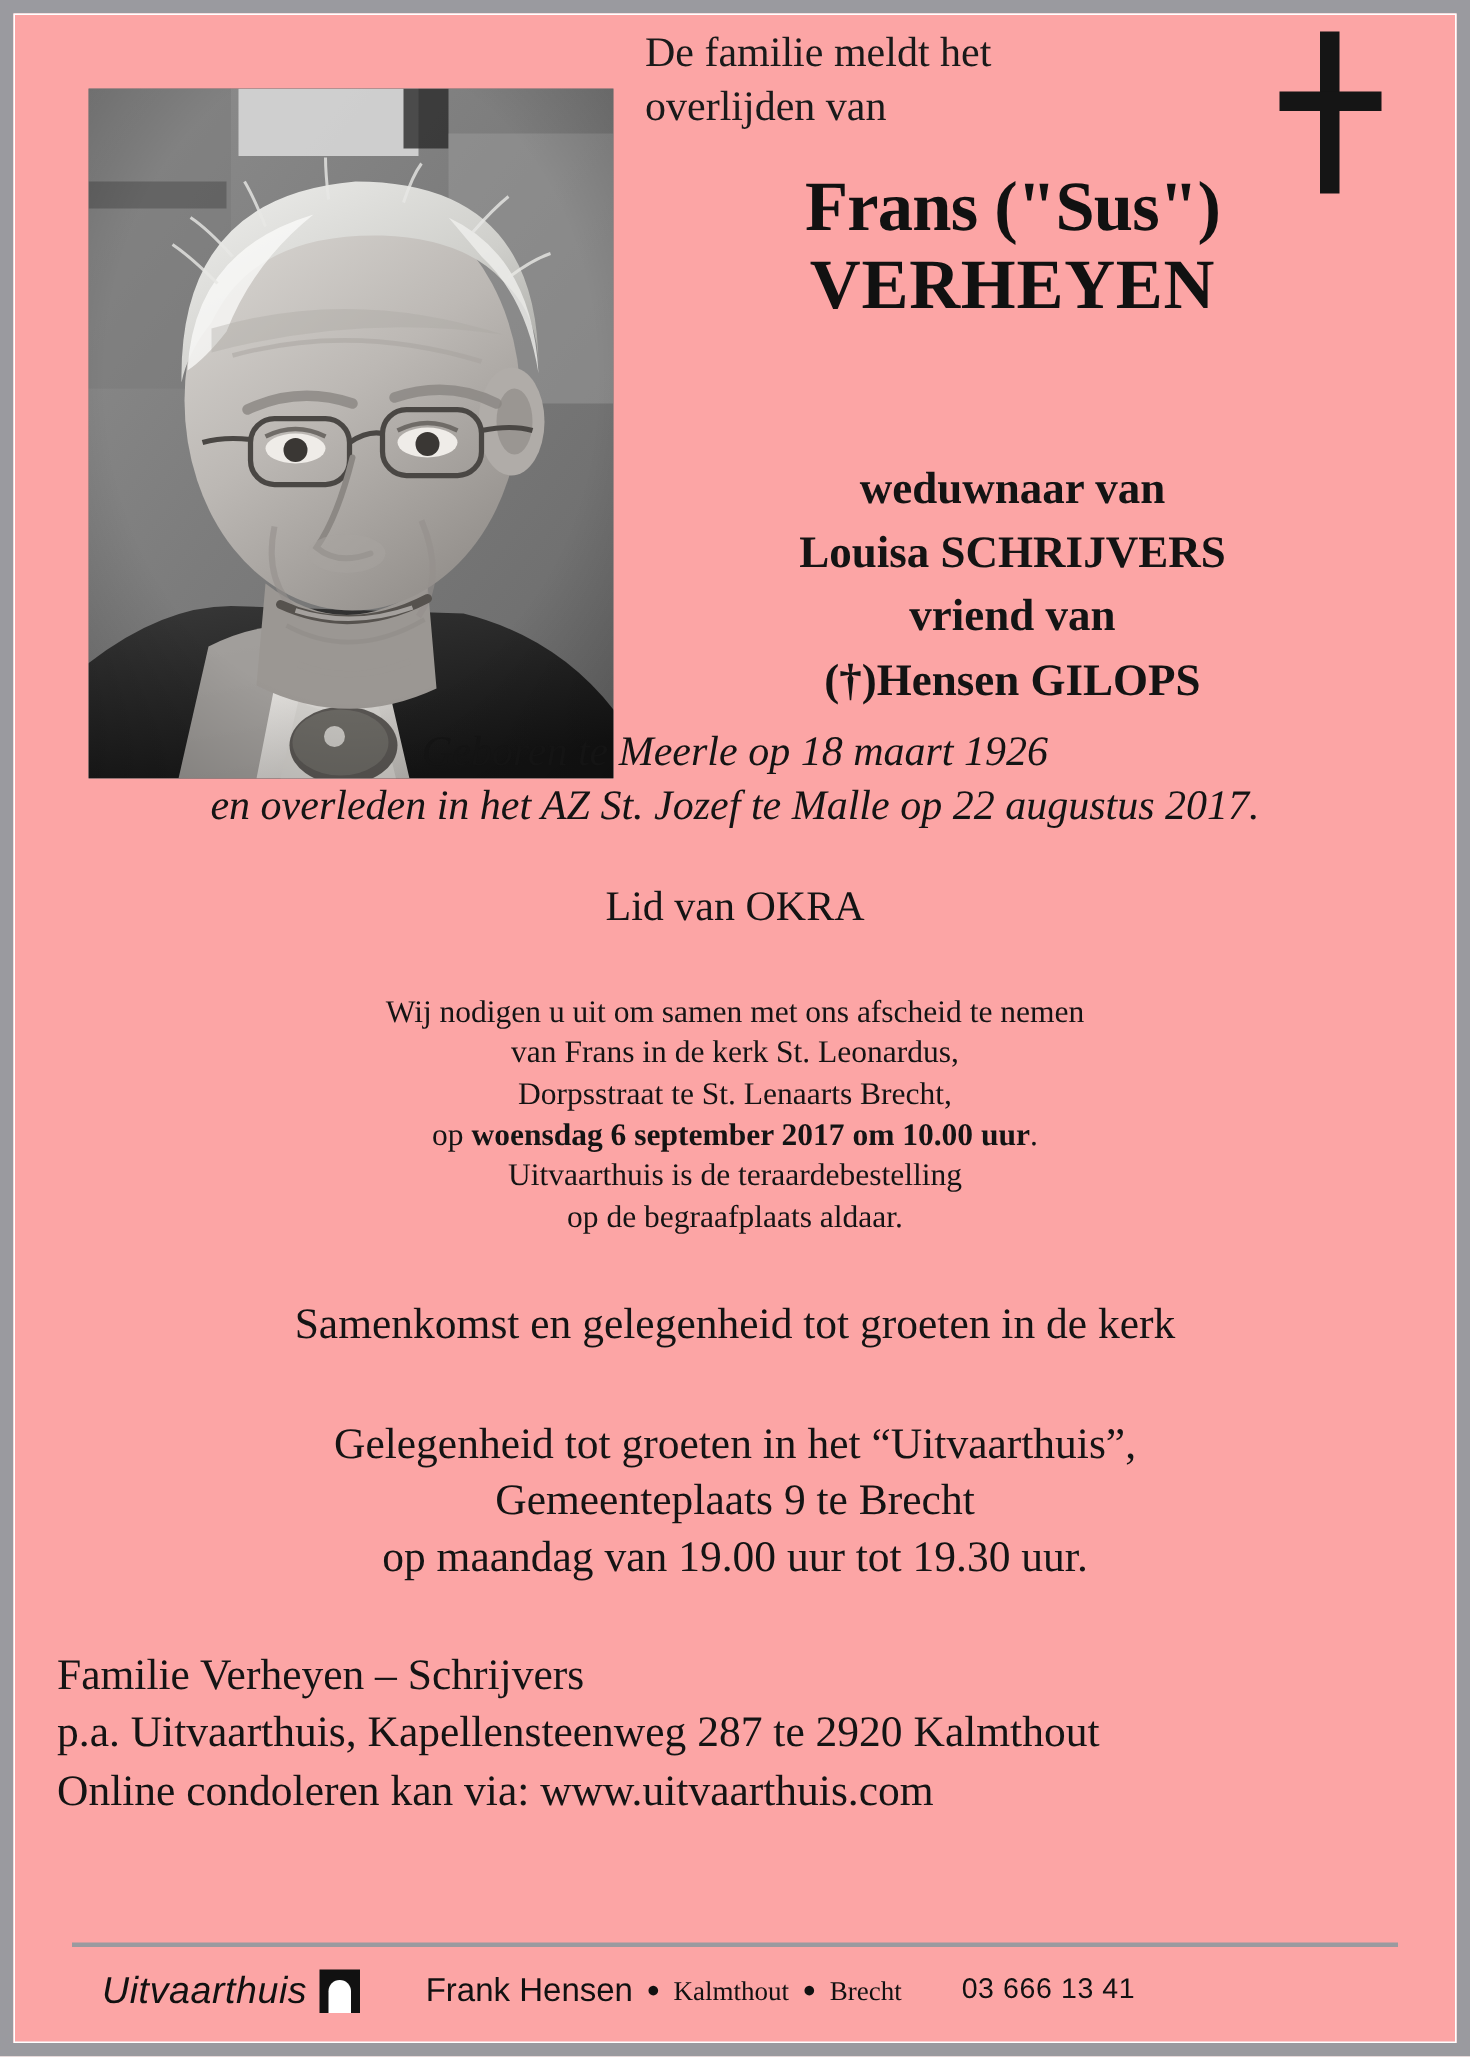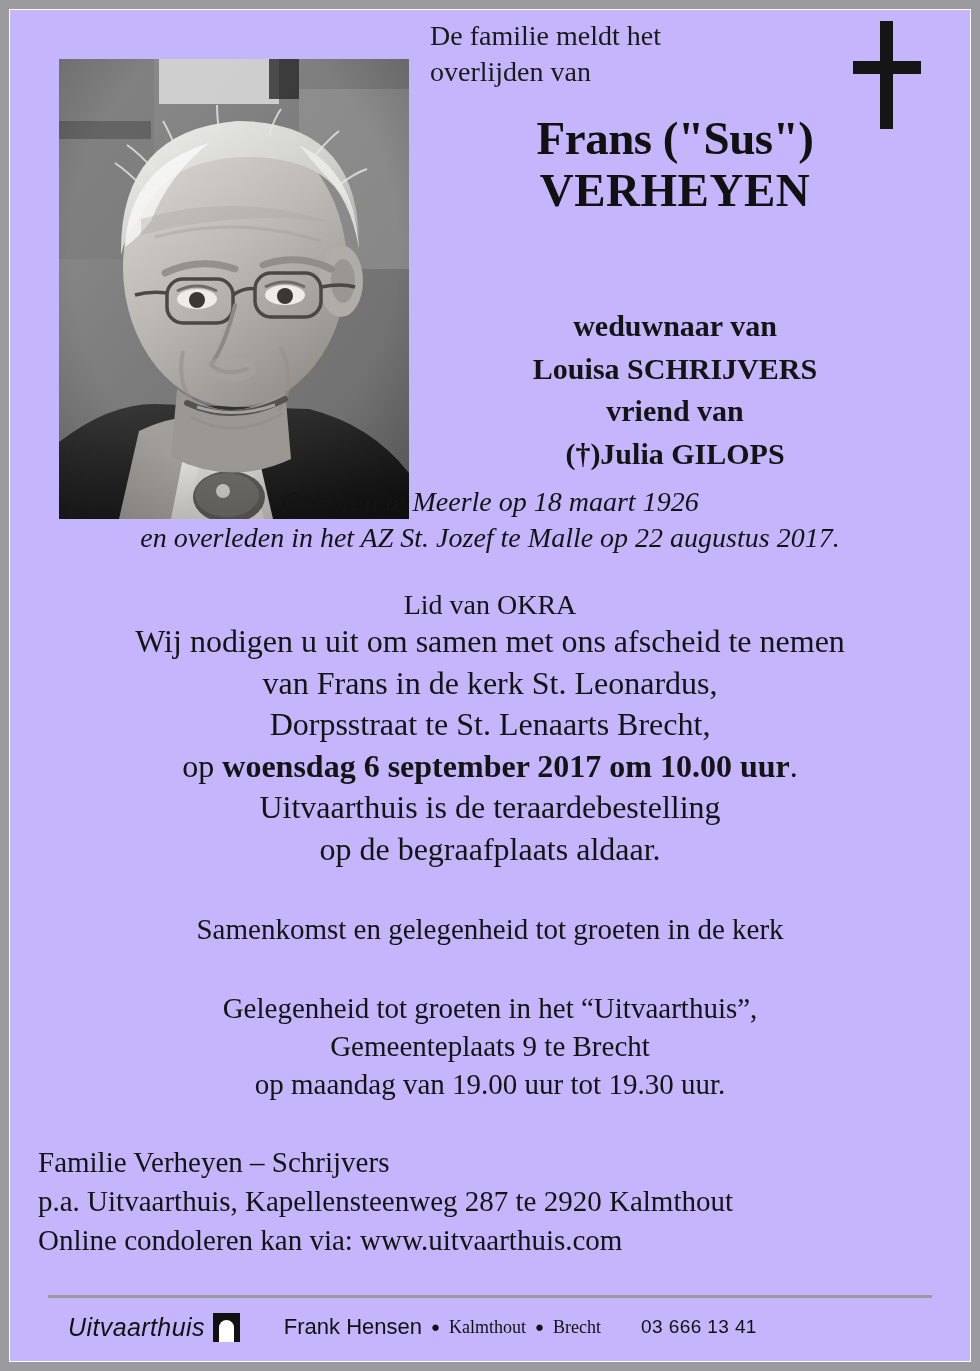--- a/index.html
+++ b/index.html
@@ -26,21 +26,21 @@
     border-left: 9px solid #9a9a9f;
     border-top: 9px solid #9a9a9f;
     border-right: 9px solid #9a9a9f;
     border-bottom: 9px solid #9a9a9f;
   }
   #card-inner {
     position: relative;
     box-sizing: border-box;
     width: 100%;
     height: 100%;
-    background: #c4b5fd;
+    background: #fca5a5;
     border: 1px solid #ffffff;
   }
 
   
   .top-area {
     position: relative;
     height: 470px;
   }
 
   .portrait {
@@ -138,22 +138,23 @@
     color: #141414;
   }
 
   .okra {
     font-size: 28px;
     margin-top: 34px;
     color: #141414;
   }
 
   .invite {
-    font-size: 32px;
+    font-size: 21px;
     line-height: 1.30;
+    margin-top: 40px;
     color: #141414;
   }
   .invite .strong { font-weight: bold; }
 
   .gather {
     font-size: 29px;
     line-height: 1.30;
     margin-top: 40px;
     color: #141414;
   }
@@ -373,21 +374,21 @@
 
     <div class="name-block">
       <div class="name-line1">Frans ("Sus")</div>
       <div class="name-line2">VERHEYEN</div>
     </div>
 
     <div class="relations">
       <div>weduwnaar van</div>
       <div>Louisa SCHRIJVERS</div>
       <div>vriend van</div>
-      <div>(†)Julia GILOPS</div>
+      <div>(†)Hensen GILOPS</div>
     </div>
   </div>
 
   <div class="body-area">
 
     <div class="dates">
       <div>Geboren te Meerle op 18 maart 1926</div>
       <div>en overleden in het AZ St. Jozef te Malle op 22 augustus 2017.</div>
     </div>
 

